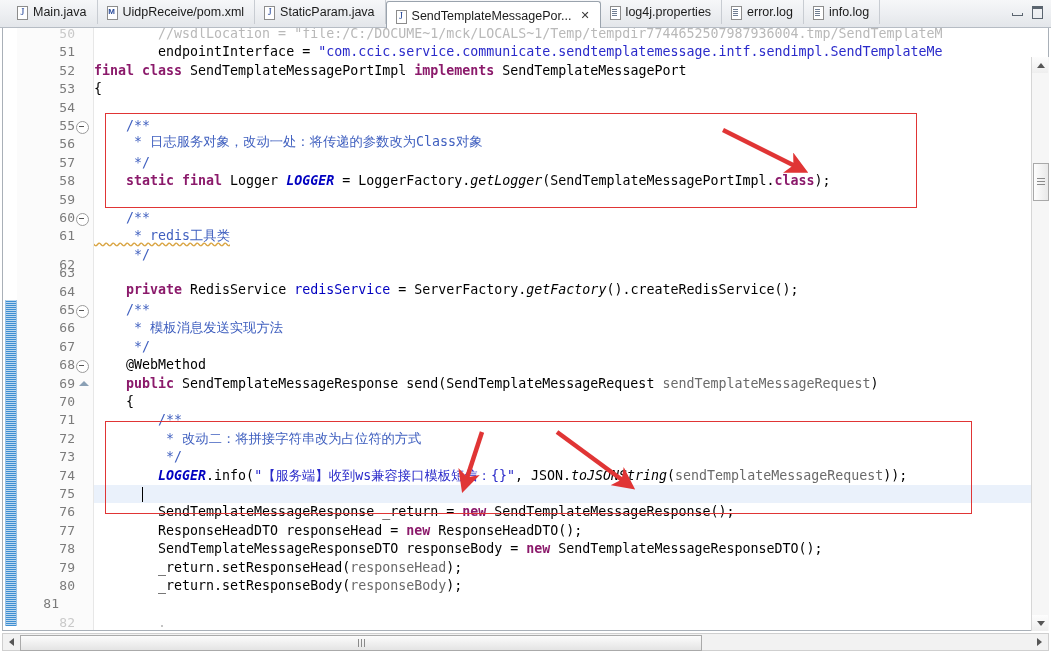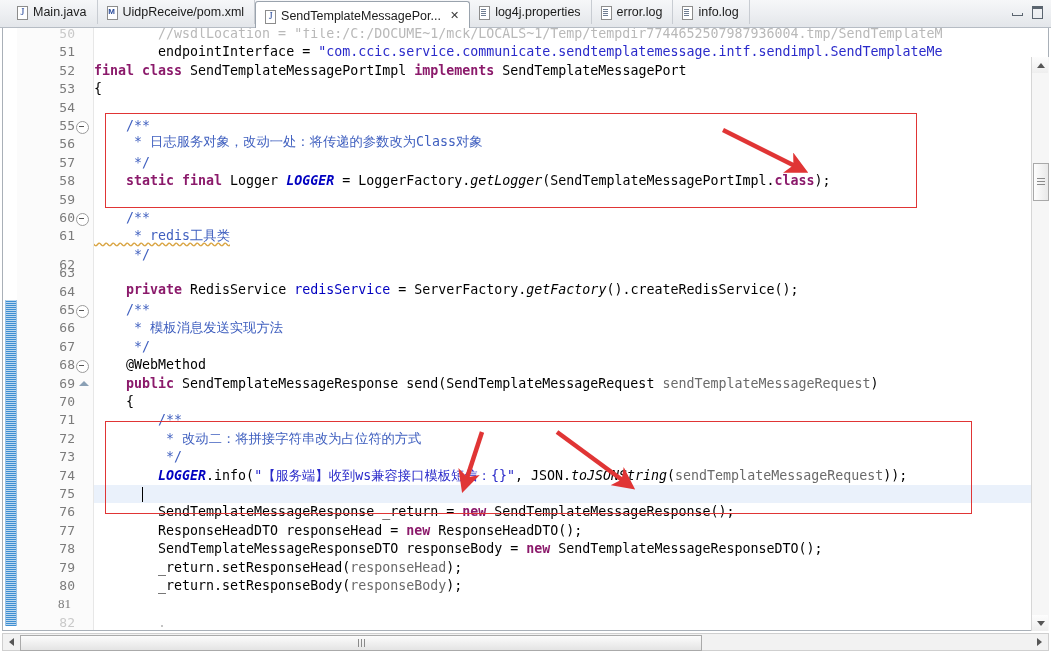--- a/index.html
+++ b/index.html
@@ -208,20 +208,24 @@
 
   <div class="tabbar">
     <div class="tabs" id="tabs">
         <div class="tab">
           <span class="ico java"><span class="javaBadge"></span></span>
           <span class="tlabel">Main.java</span>
         </div>
         <div class="tab">
           <span class="ico xml"></span>
           <span class="tlabel">UidpReceive/pom.xml</span>
+        </div>
+        <div class="tab">
+          <span class="ico java"><span class="javaBadge"></span></span>
+          <span class="tlabel">StaticParam.java</span>
         </div>
         <div class="tab active">
           <span class="ico java"><span class="javaBadge"></span></span>
           <span class="tlabel">SendTemplateMessagePor...</span>
           <span class="tabclose">✕</span>
         </div>
         <div class="tab">
           <span class="ico file"></span>
           <span class="tlabel">log4j.properties</span>
         </div>
@@ -273,21 +277,21 @@
           <div class="gutnum" style="position: absolute; left: 0px; right: 0px; top: 383.4px;"><span>71</span></div>
           <div class="gutnum" style="position: absolute; left: 0px; right: 0px; top: 401.8px;"><span>72</span></div>
           <div class="gutnum" style="position: absolute; left: 0px; right: 0px; top: 420.2px;"><span>73</span></div>
           <div class="gutnum" style="position: absolute; left: 0px; right: 0px; top: 438.6px;"><span>74</span></div>
           <div class="gutnum" style="position: absolute; left: 0px; right: 0px; top: 457px;"><span>75</span></div>
           <div class="gutnum" style="position: absolute; left: 0px; right: 0px; top: 475.4px;"><span>76</span></div>
           <div class="gutnum" style="position: absolute; left: 0px; right: 0px; top: 493.8px;"><span>77</span></div>
           <div class="gutnum" style="position: absolute; left: 0px; right: 0px; top: 512.2px;"><span>78</span></div>
           <div class="gutnum" style="position: absolute; left: 0px; right: 0px; top: 530.6px;"><span>79</span></div>
           <div class="gutnum" style="position: absolute; left: 0px; right: 0px; top: 549px;"><span>80</span></div>
-          <div class="gutnum" style="position: absolute; left: 0px; right: 4px; top: 567.4px; font-family: Liberation Serif, serif;"><span>81</span></div>
+          <div class="gutnum" style="position: absolute; left: 0px; right: 16px; top: 567.4px;"><span>81</span></div>
           <div class="gutnum" style="position: absolute; left: 0px; right: 0px; top: 585.8px;"><span style="color: rgb(201, 201, 201);">82</span></div>
         </div>
 
       <div class="codearea" id="codearea">
         <div class="lines" id="lines">
             <div class="ln" style="position: absolute; left: 0px; top: -3px;"><span class="ghost">        //wsdlLocation = "file:/C:/DOCUME~1/mck/LOCALS~1/Temp/tempdir7744652507987936004.tmp/SendTemplateM</span></div>
             <div class="ln" style="position: absolute; left: 0px; top: 15.4px;"><span class="plain">        endpointInterface = </span><span class="str">"com.ccic.service.communicate.sendtemplatemessage.intf.sendimpl.SendTemplateMe</span></div>
             <div class="ln" style="position: absolute; left: 0px; top: 33.8px;"><span class="kw">final class </span><span class="plain">SendTemplateMessagePortImpl </span><span class="kw">implements </span><span class="plain">SendTemplateMessagePort</span></div>
             <div class="ln" style="position: absolute; left: 0px; top: 52.2px;"><span class="plain">{</span></div>
             <div class="ln" style="position: absolute; left: 0px; top: 70.6px;"><span class="plain"></span></div>

